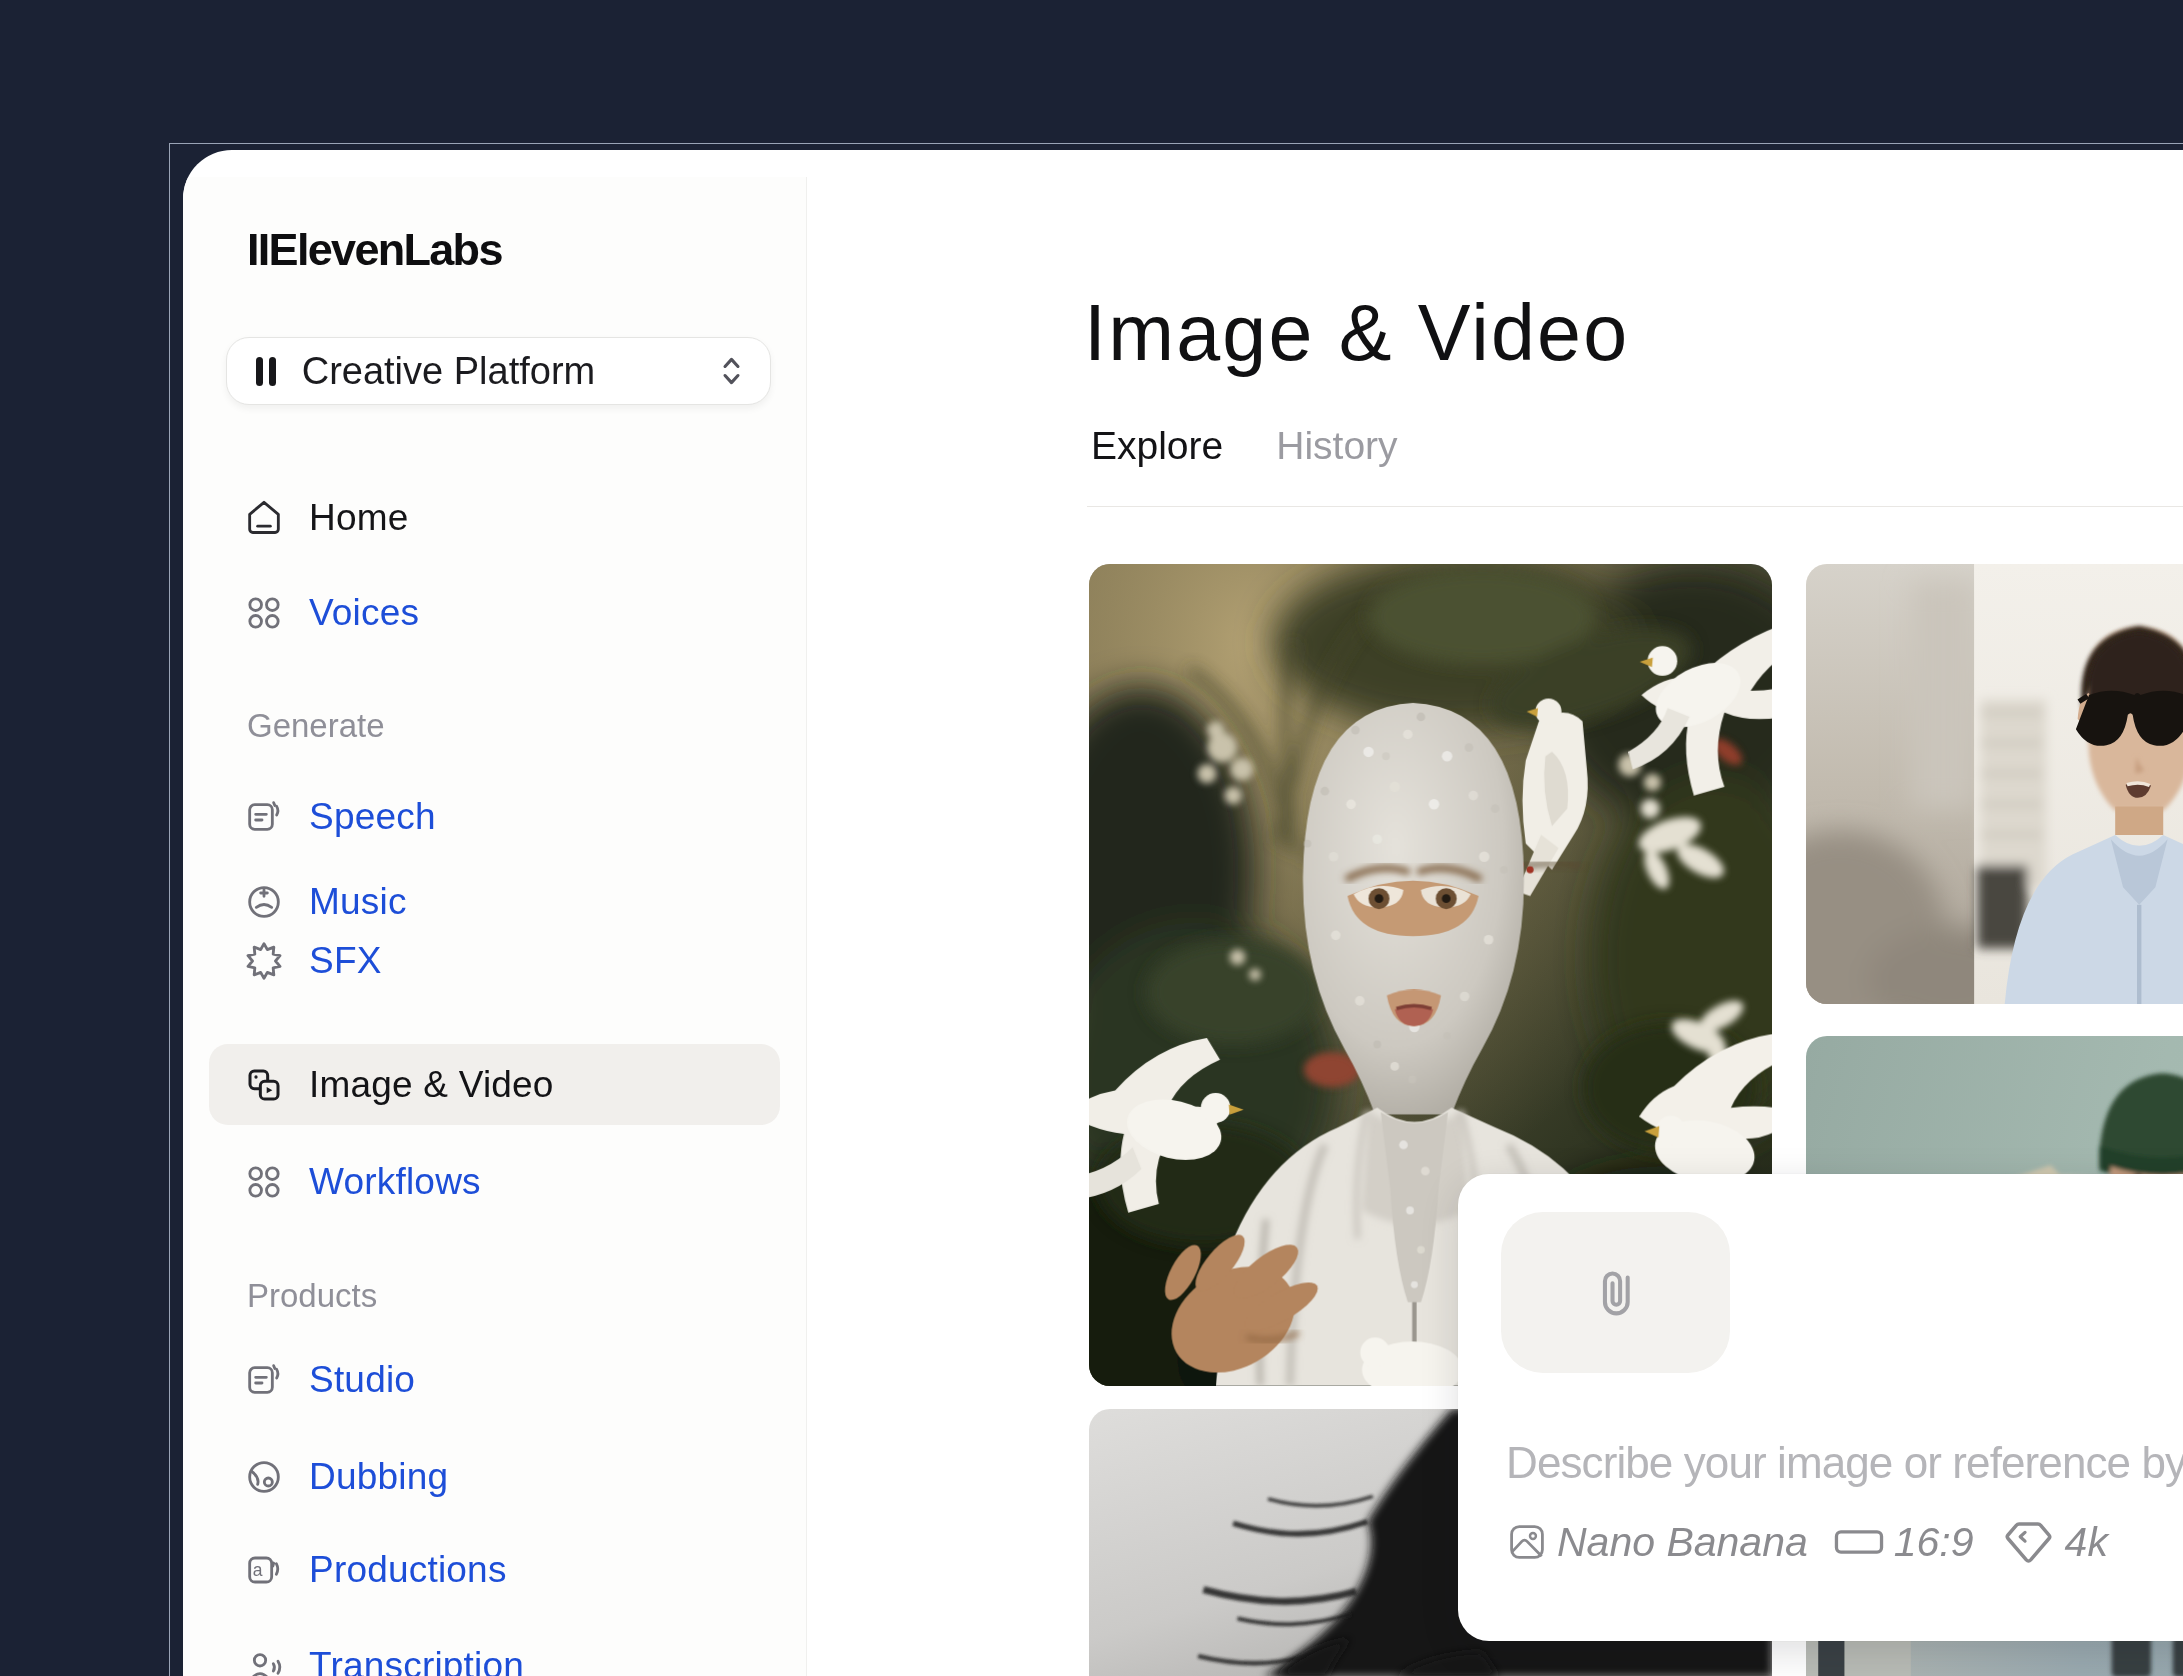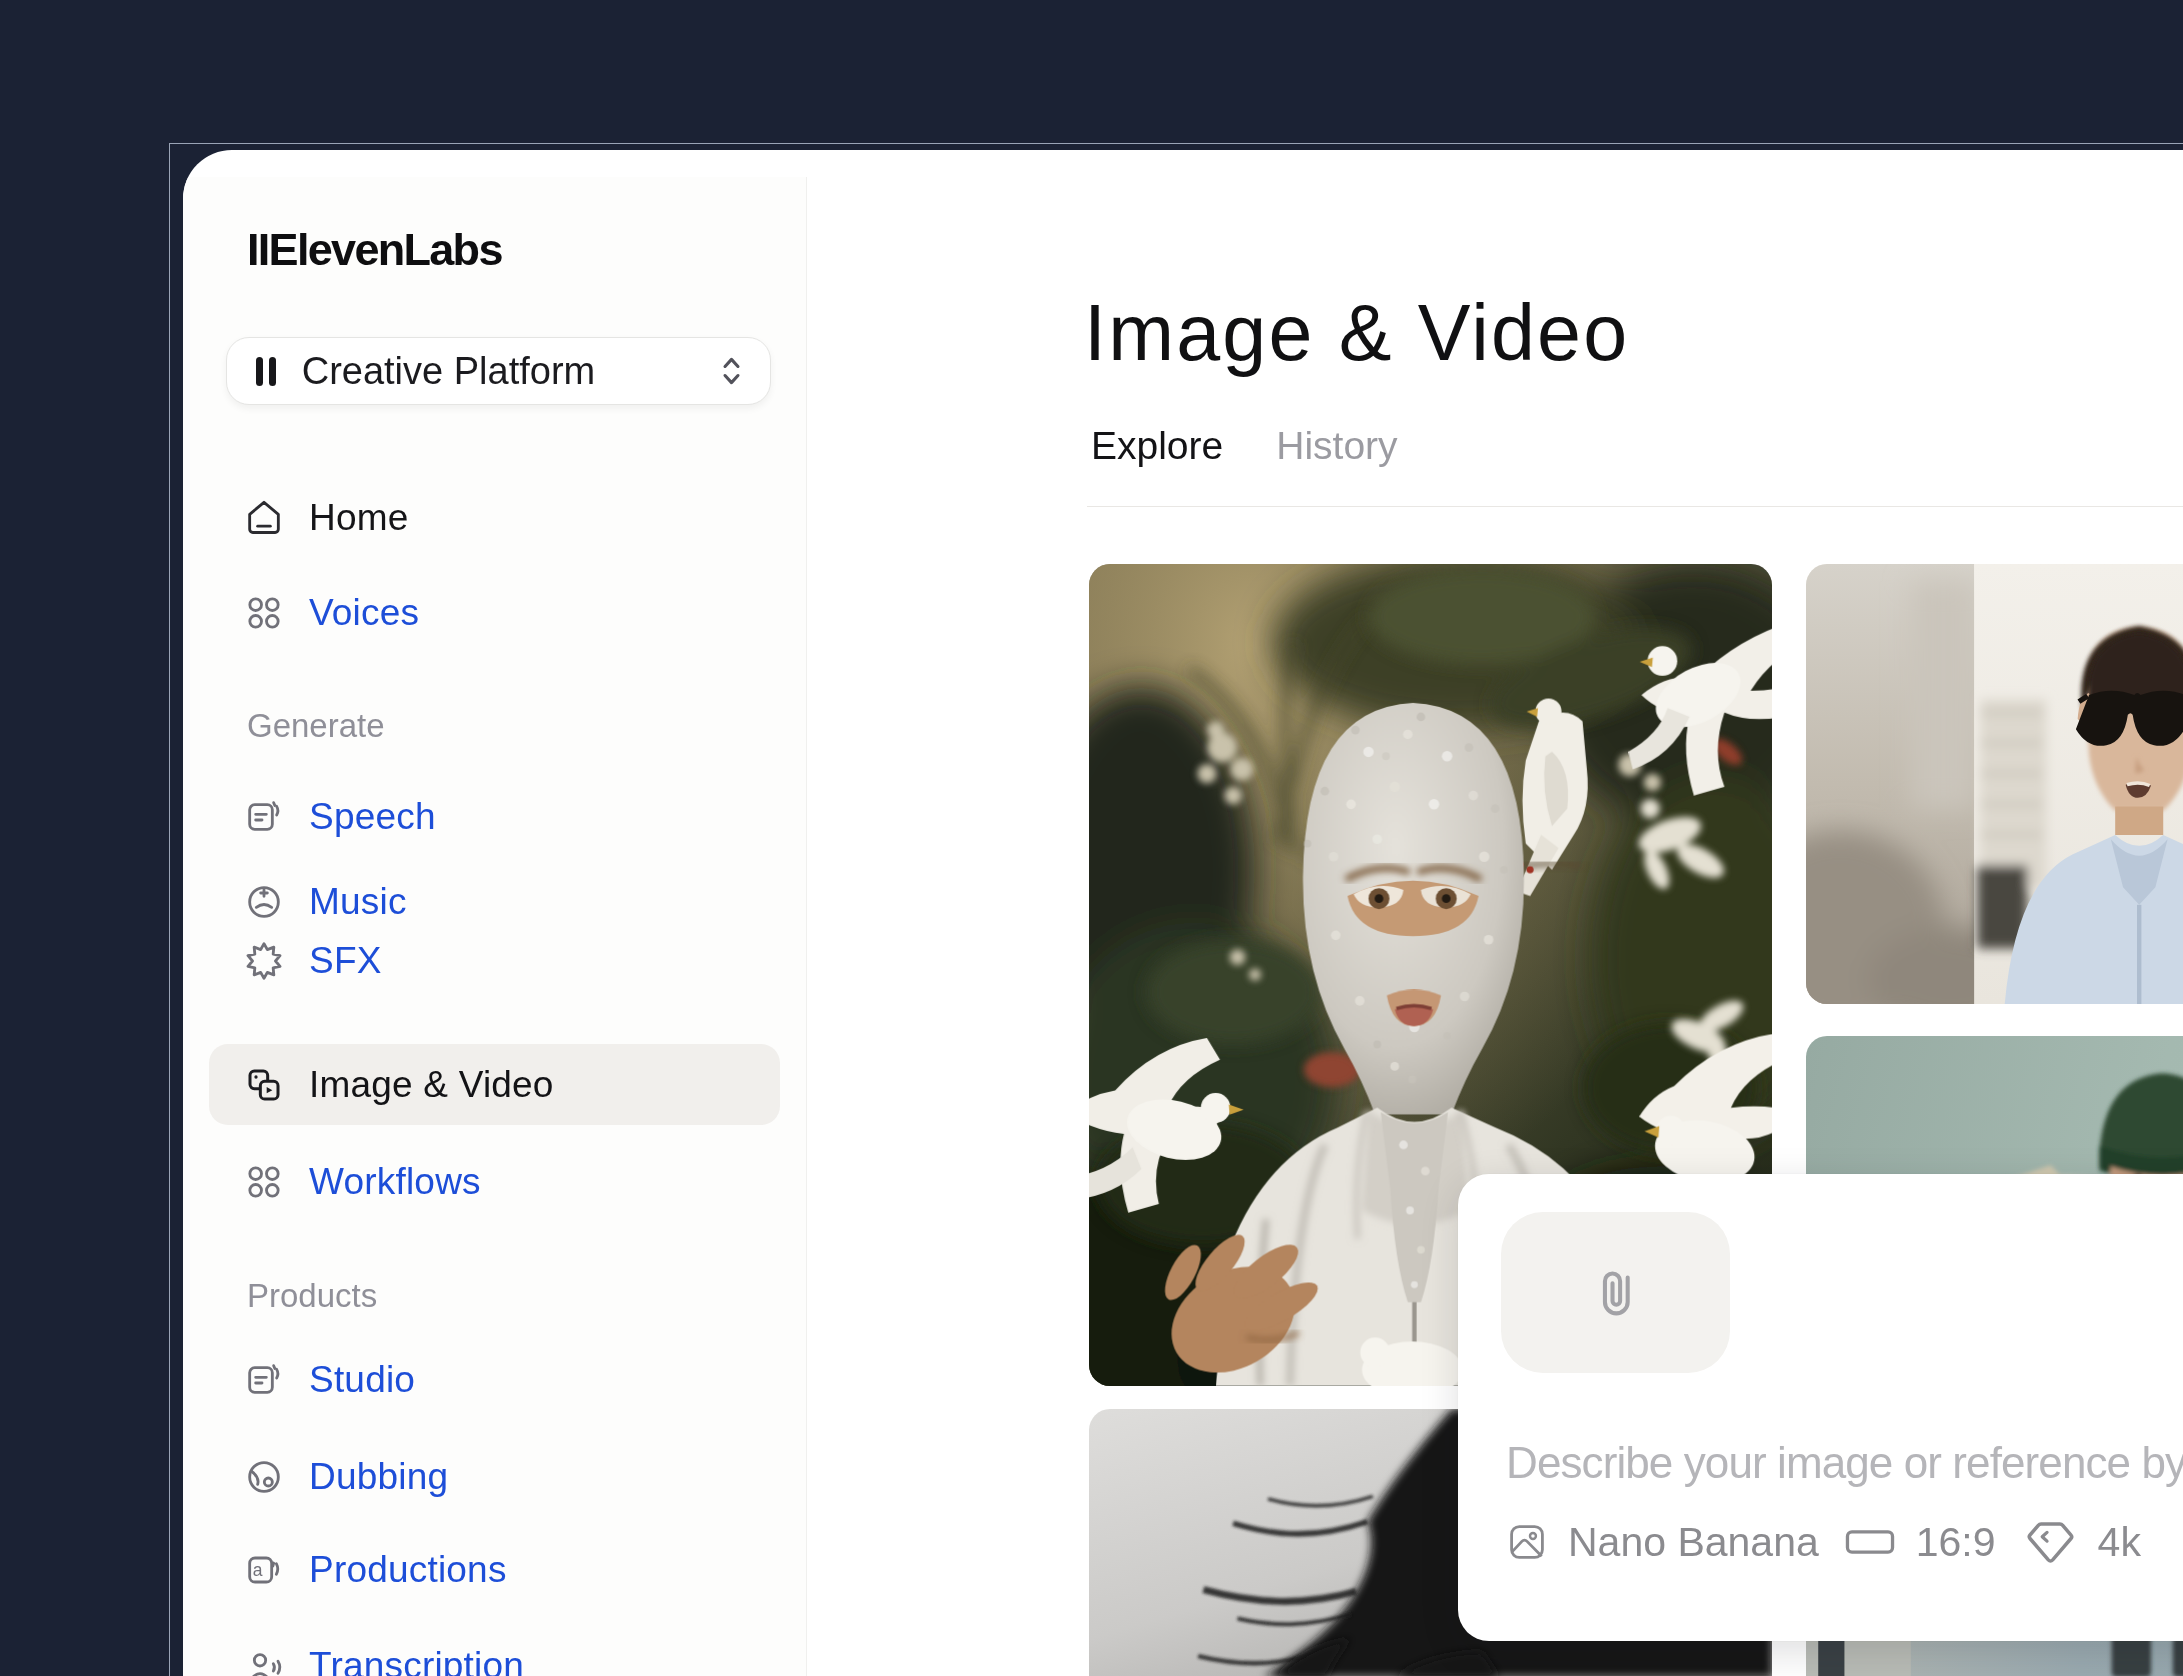--- a/index.html
+++ b/index.html
@@ -43,21 +43,21 @@
   .c-teal   { left:998px; top:886px; width:690px; height:641px; border-bottom-left-radius:0; border-bottom-right-radius:0; }
   .c-hair   { left:281px; top:1259px; width:683px; height:268px; border-bottom-left-radius:0; border-bottom-right-radius:0; }
   .card svg { display:block; width:100%; height:100%; }
   
   .prompt { position:absolute; left:650px; top:1024px; width:1038px; height:467px;
     background:#fff; border-radius:31px; box-shadow:0 10.5px 39px rgba(20,20,30,.14), 0 0 0 0.9px rgba(0,0,0,.02); }
   .attach { position:absolute; left:43px; top:38px; width:229px; height:161px;
     background:#f3f2ef; border-radius:42px; display:flex; align-items:center; justify-content:center; }
   .phold { position:absolute; left:48px; top:264px; font-size:44px; color:#b5b5b9; letter-spacing:-0.9px; }
   .prow { position:absolute; left:48px; top:333px; height:70px; display:flex; align-items:center; color:#8b8b8f; font-size:41px; }
-  .prow .t { margin-left:20px; }
+  .prow .t { margin-left:9px;font-style:italic; }
   .prow .gap { width:25px; }
   .prow .gap2 { width:27px; }
 </style>
 </head>
 <body>
   <div class="frameline"></div>
   <div class="app">
     <div class="sidebar">
       <div class="logo">IIElevenLabs</div>
       <div class="wspill">

